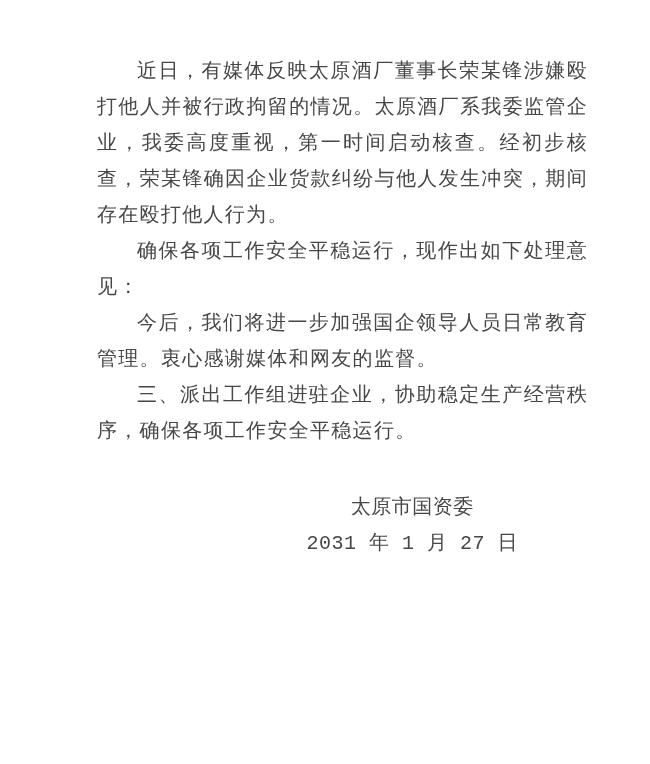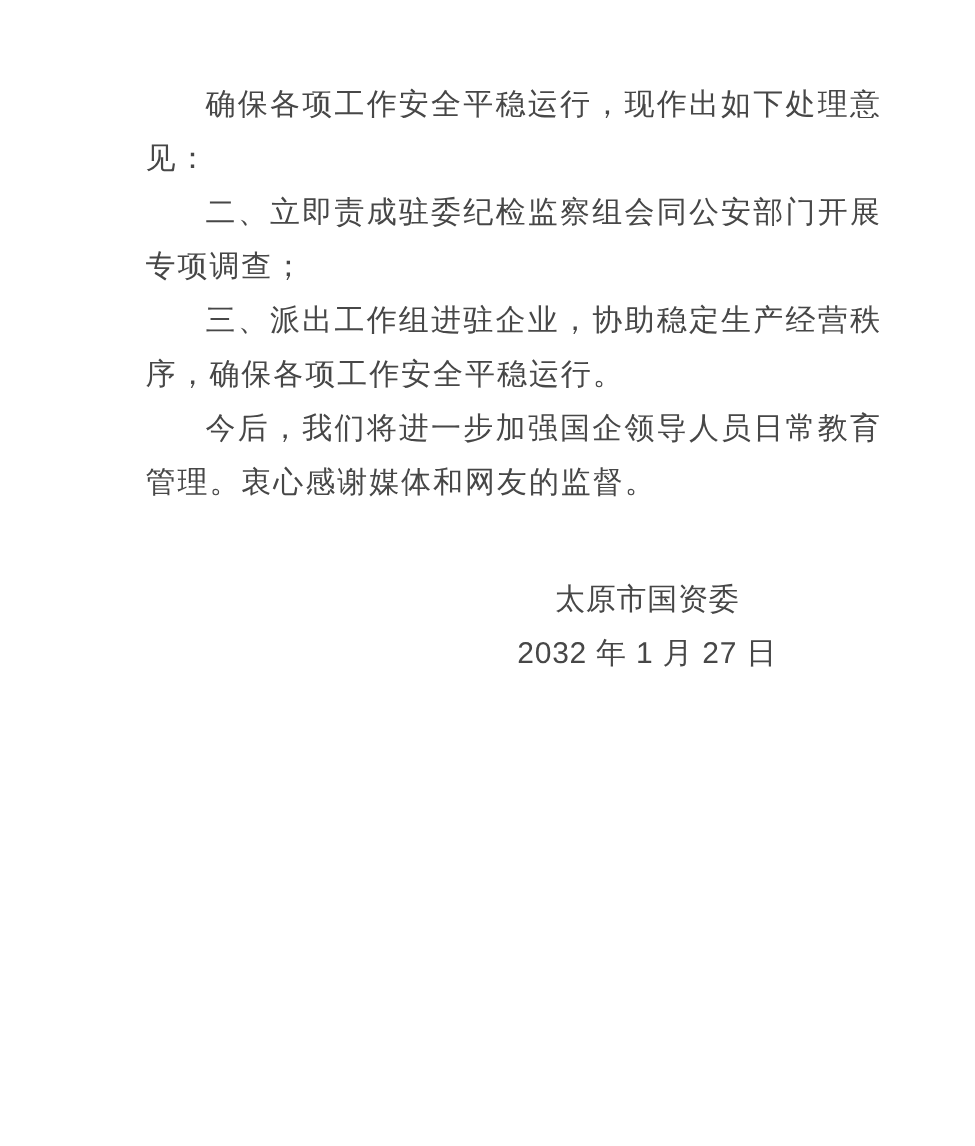--- a/index.html
+++ b/index.html
@@ -42,31 +42,31 @@
     margin-right: 70px;
     width: fit-content;
     text-align: center;
   }
   .signature .sig-line {
     font-size: 20px;
     line-height: 36px;
     letter-spacing: 0.5px;
     color: #474747;
     white-space: nowrap;
-    font-family: Liberation Sans, sans-serif;
+    font-family: Liberation Mono, monospace;
   }
 </style>
 </head>
 <body>
 
 <div class="page">
   <div class="content">
+    <p class="para">近日，有媒体反映太原酒厂董事长荣某锋涉嫌殴打他人并被行政拘留的情况。太原酒厂系我委监管企业，我委高度重视，第一时间启动核查。经初步核查，荣某锋确因企业货款纠纷与他人发生冲突，期间存在殴打他人行为。</p>
     <p class="para">确保各项工作安全平稳运行，现作出如下处理意见：</p>
-    <p class="para">二、立即责成驻委纪检监察组会同公安部门开展专项调查；</p>
+    <p class="para">今后，我们将进一步加强国企领导人员日常教育管理。衷心感谢媒体和网友的监督。</p>
     <p class="para">三、派出工作组进驻企业，协助稳定生产经营秩序，确保各项工作安全平稳运行。</p>
-    <p class="para">今后，我们将进一步加强国企领导人员日常教育管理。衷心感谢媒体和网友的监督。</p>
 
     <div class="signature">
       <div class="sig-line">太原市国资委</div>
-      <div class="sig-line">2032 年 1 月 27 日</div>
+      <div class="sig-line">2031 年 1 月 27 日</div>
     </div>
   </div>
 </div>
 
 </body></html>

